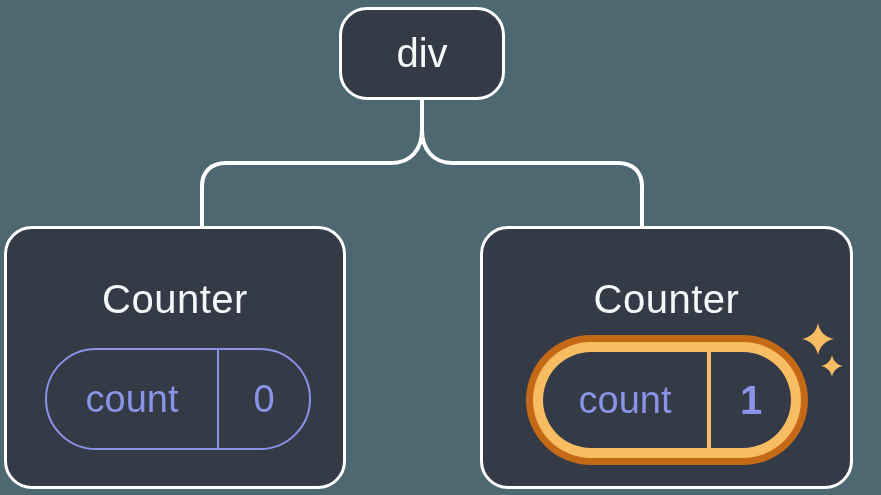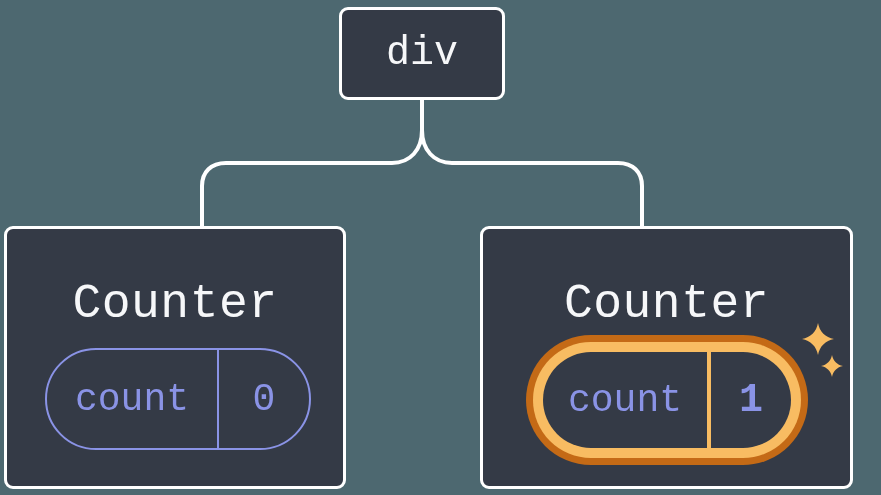--- a/index.html
+++ b/index.html
@@ -20,35 +20,34 @@
     overflow:hidden;
     font-family:"Liberation Sans", sans-serif;
   }
   .connectors{position:absolute;left:0;top:0;}
   .connectors path{stroke:var(--line);stroke-width:4;fill:none;stroke-linecap:round;}
 
   .node{
     position:absolute;
     background:var(--node-bg);
     border:3.5px solid var(--line);
-    border-radius:9px;
-    font-family:Liberation Mono, monospace;
+    border-radius:28px;
   }
   .root-node{
     left:339px;top:7px;width:166px;height:93px;
     display:flex;align-items:center;justify-content:center;
     color:var(--text);font-size:40px;
   }
   .card{width:342px;height:263px;top:226px;}
   .card-left{left:4px;}
   .card-right{left:480px;width:373px;}
   .card-title{
     position:absolute;top:48px;left:0;width:100%;
     text-align:center;color:var(--text);
-    font-size:48px;font-weight:500;letter-spacing:.5px;
+    font-size:40px;font-weight:500;letter-spacing:.5px;
   }
 
   
   .pill{
     position:absolute;left:38px;top:119px;
     width:266px;height:102px;
     border:2.5px solid var(--purple);
     border-radius:999px;
     display:flex;align-items:stretch;
     color:var(--purple);font-size:38px;

